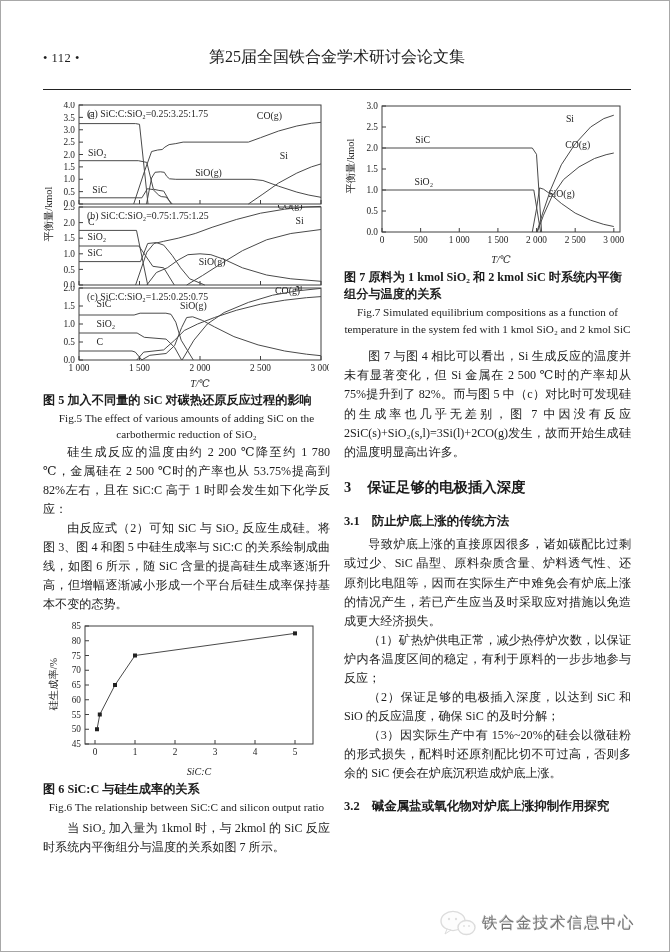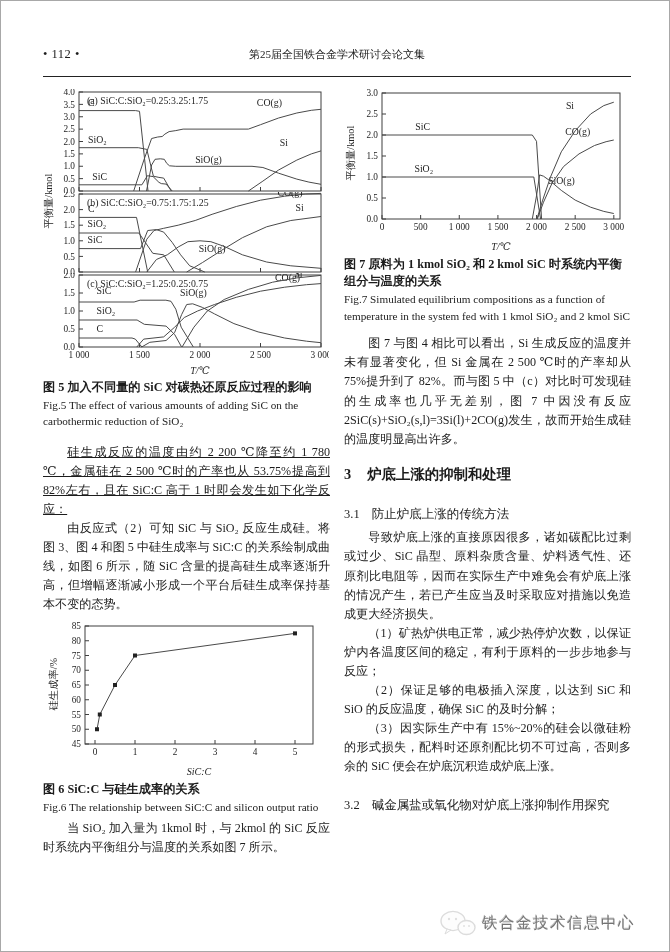--- a/index.html
+++ b/index.html
@@ -3,34 +3,34 @@
 <meta charset="utf-8">
 <style>
   html,body{margin:0;padding:0;background:#ededed;}
   body{display:flex;justify-content:center;align-items:flex-start;}
   .page{
     position:relative;width:670px;height:952px;background:#fff;
     border:1px solid #a8a8a8;box-sizing:border-box;
     padding:46px 38px 0 42px;overflow:hidden;
     font-family:"Liberation Serif","DejaVu Serif",serif;color:#1c1c1c;
   }
-  .header{display:flex;align-items:baseline;border-bottom:1.6px solid #222;padding-bottom:14px;}
+  .header{display:flex;align-items:baseline;border-bottom:1.6px solid #222;padding-bottom:21px;}
   .pageno{width:92px;font-size:12.5px;letter-spacing:.5px;}
-  .htitle{flex:1;text-align:center;font-size:11px;}
+  .htitle{flex:1;text-align:center;font-size:16px;}
   .hspacer{width:92px;}
   .columns{display:flex;gap:14px;margin-top:10px;}
   .col{width:287px;font-size:12.1px;line-height:1.58;text-align:justify;}
   p{margin:0;}
   .indent{text-indent:2em;}
   .cap-cn{text-align:left;font-weight:700;font-size:12.2px;margin-top:3px;line-height:1.45;}
-  .cap-en{text-align:left;font-size:11.2px;line-height:1.38;margin-top:1px;color:#222;}
+  .cap-en{text-align:center;font-size:11.2px;line-height:1.38;margin-top:1px;color:#222;}
   .equation{display:flex;justify-content:space-between;padding-left:2em;margin:2px 0;}
   .sec-h1{font-size:14.4px;font-weight:700;margin:14px 0 10px;}
   .sec-h1 .num{margin-right:16px;}
-  .sec-h2{font-size:12.5px;font-weight:400;margin:19px 0 4px;}
+  .sec-h2{font-size:12.5px;font-weight:700;margin:13px 0 4px;}
   .sec-h2 .num{margin-right:12px;}
   .figblock{position:relative;}
   .fig5block{margin-top:2px;}
   .fig5block svg{margin-bottom:-1px;}
   svg{display:block;}
   svg text{font-family:"Liberation Serif","DejaVu Serif",serif;}
   .vwrap{position:absolute;width:0;height:0;display:flex;align-items:center;justify-content:center;}
   .vlab{transform:rotate(-90deg);white-space:nowrap;font-size:10.3px;color:#222;}
   .watermark{
     position:absolute;right:34px;bottom:14px;display:flex;align-items:center;gap:6px;
@@ -162,21 +162,21 @@
             <text x="137.035" y="22.880000000000003" font-size="9.8" fill="#1e1e1e">SiO(g)</text>
             <polyline points="93.8,74.0 100.7,66.1 120.7,63.9 131.6,54.2 141.3,44.5 154.6,38.0 171.5,31.5 193.3,24.3 217.5,18.2 241.7,14.2 263.5,11.7 278.0,10.6" fill="none" stroke="#4a4a4a" stroke-width="1"></polyline>
             <text x="232.02" y="8.480000000000004" font-size="9.8" fill="#1e1e1e">CO(g)</text>
             <polyline points="139.1,74.0 150.9,54.2 164.3,38.0 181.2,26.5 205.4,16.4 229.6,9.2 253.8,4.9 278.0,2.4" fill="none" stroke="#4a4a4a" stroke-width="1"></polyline>
             <text x="251.38" y="4.159999999999997" font-size="9.8" fill="#1e1e1e">Si</text>
           </svg>
       </div>
       <p class="cap-cn">图 5  加入不同量的 SiC 对碳热还原反应过程的影响</p>
       <p class="cap-en">Fig.5 The effect of various amounts of adding SiC on the</p>
       <p class="cap-en">carbothermic reduction of SiO₂</p>
-      <p class="indent" style="margin-top:13px;text-decoration:underline;">硅生成反应的温度由约 2 200 ℃降至约 1 780 ℃，金属硅在 2 500 ℃时的产率也从 53.75%提高到 82%左右，且在 SiC:C 高于 1 时即会发生如下化学反应：</p>
+      <p class="indent" style="margin-top:0;">硅生成反应的温度由约 2 200 ℃降至约 1 780 ℃，金属硅在 2 500 ℃时的产率也从 53.75%提高到 82%左右，且在 SiC:C 高于 1 时即会发生如下化学反应：</p>
       <p class="indent">由反应式（2）可知 SiC 与 SiO₂ 反应生成硅。将图 3、图 4 和图 5 中硅生成率与 SiC:C 的关系绘制成曲线，如图 6 所示，随 SiC 含量的提高硅生成率逐渐升高，但增幅逐渐减小形成一个平台后硅生成率保持基本不变的态势。</p>
       <div class="figblock" style="margin-top:6px;margin-left:2px;">
         <div class="vwrap" style="left:9px;top:40%;">
           <span class="vlab">硅生成率/%</span>
         </div>
         <svg width="284" height="158">
             <rect x="40" y="6" width="228" height="118" fill="none" stroke="#3f3f3f" stroke-width="1"></rect>
             <line x1="40" y1="124" x2="44" y2="124" stroke="#3f3f3f" stroke-width="1"></line>
             <text x="36" y="127.2" text-anchor="end" font-size="9.3" fill="#1e1e1e">45</text>
             <line x1="40" y1="109.25" x2="44" y2="109.25" stroke="#3f3f3f" stroke-width="1"></line>
@@ -268,21 +268,21 @@
             <polyline points="193.3,132.0 199.5,115.2 208.0,96.3 219.6,79.5 235.0,66.9 250.5,58.5 262.1,54.7 269.8,53.0" fill="none" stroke="#4a4a4a" stroke-width="1"></polyline>
             <text x="221.13636363636363" y="48" font-size="9.8" fill="#1e1e1e">CO(g)</text>
           </svg>
       </div>
       <p class="cap-cn">图 7  原料为 1 kmol SiO₂ 和 2 kmol SiC 时系统内平衡</p>
       <p class="cap-cn" style="margin-top:0;font-family:Liberation Mono, monospace;">组分与温度的关系</p>
       <p class="cap-en">Fig.7 Simulated equilibrium compositions as a function of</p>
       <p class="cap-en">temperature in the system fed with 1 kmol SiO₂ and 2 kmol SiC</p>
       <p class="indent" style="margin-top:10px;">图 7 与图 4 相比可以看出，Si 生成反应的温度并未有显著变化，但 Si 金属在 2 500 ℃时的产率却从 75%提升到了 82%。而与图 5 中（c）对比时可发现硅的生成率也几乎无差别，图 7 中因没有反应 2SiC(s)+SiO₂(s,l)=3Si(l)+2CO(g)发生，故而开始生成硅的温度明显高出许多。</p>
       <div class="sec-h1">
-        <span class="num">3</span><span>炉底上涨的抑制和处理</span>
+        <span class="num">3</span><span>保证足够的电极插入深度</span>
       </div>
       <div class="sec-h2">
         <span class="num">3.1</span><span>防止炉底上涨的传统方法</span>
       </div>
       <p class="indent">导致炉底上涨的直接原因很多，诸如碳配比过剩或过少、SiC 晶型、原料杂质含量、炉料透气性、还原剂比电阻等，因而在实际生产中难免会有炉底上涨的情况产生，若已产生应当及时采取应对措施以免造成更大经济损失。</p>
       <p class="indent">（1）矿热炉供电正常，减少热停炉次数，以保证炉内各温度区间的稳定，有利于原料的一步步地参与反应；</p>
       <p class="indent">（2）保证足够的电极插入深度，以达到 SiC 和 SiO 的反应温度，确保 SiC 的及时分解；</p>
       <p class="indent">（3）因实际生产中有 15%~20%的硅会以微硅粉的形式损失，配料时还原剂配比切不可过高，否则多余的 SiC 便会在炉底沉积造成炉底上涨。</p>
       <div class="sec-h2">
         <span class="num">3.2</span><span>碱金属盐或氧化物对炉底上涨抑制作用探究</span>

